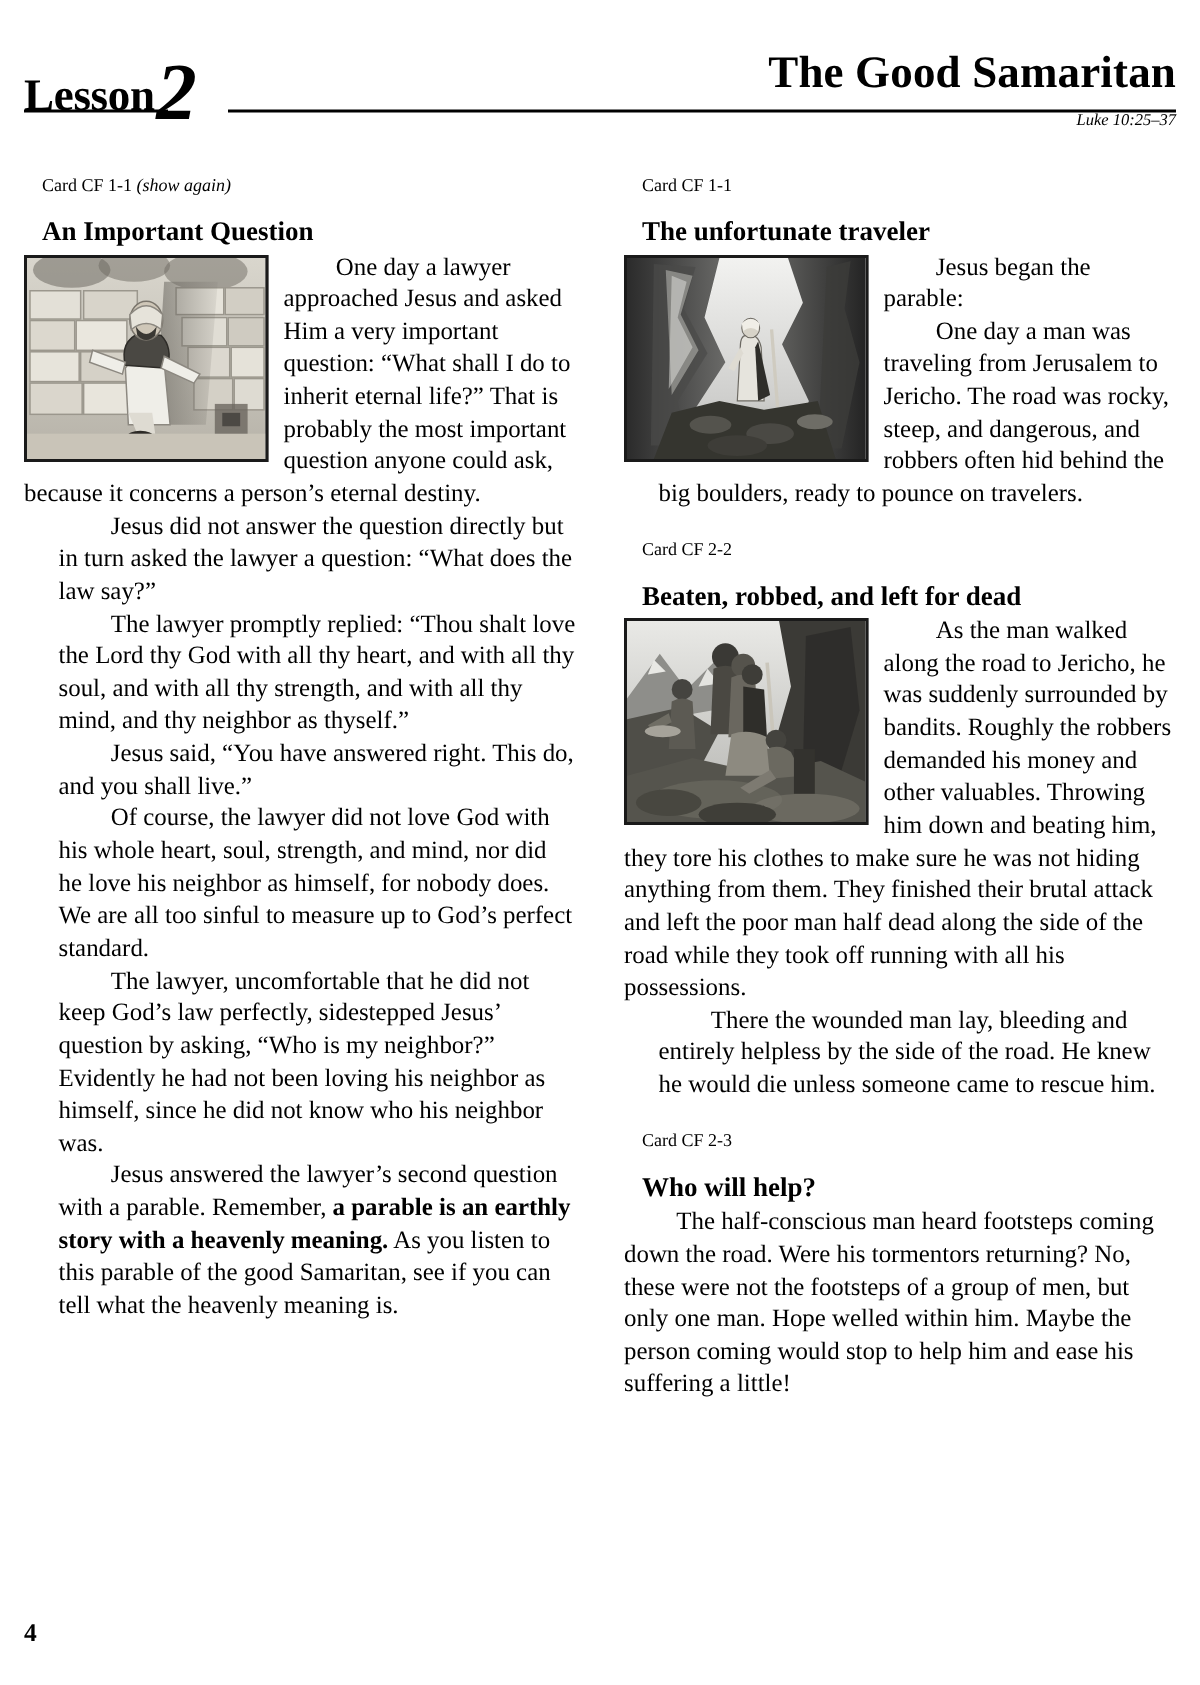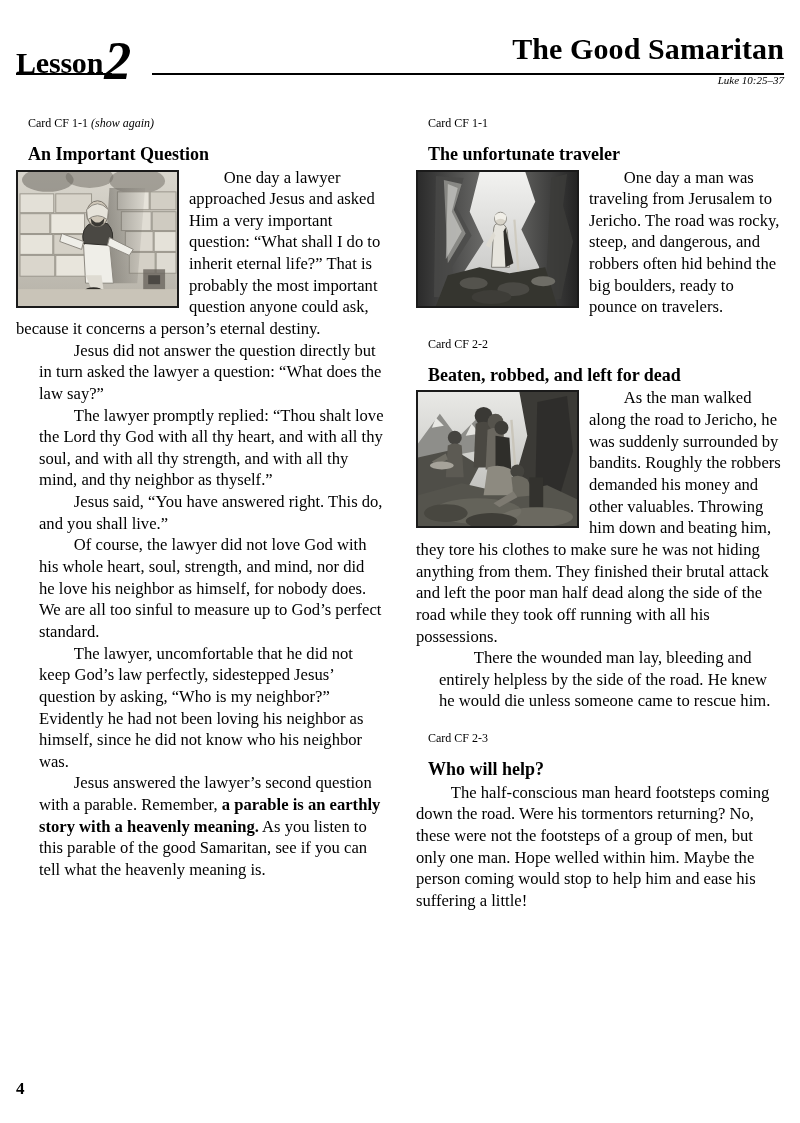--- a/index.html
+++ b/index.html
@@ -287,20 +287,21 @@
             <path d="M80 52 Q88 50 90 60 L92 96 L74 96 L76 60 Q76 52 80 52 Z" fill="#e6e4dd" stroke="#6d6a63" stroke-width="0.8"></path>
             <path d="M88 56 L96 92 L88 96 L86 60 Z" fill="#2f2e2a"></path>
             <ellipse cx="83" cy="47" rx="6" ry="6.5" fill="#d7d3c8" stroke="#6d6a63" stroke-width="0.7"></ellipse>
             <path d="M77 44 Q83 38 89 44 L88 49 Q83 45 78 49 Z" fill="#f0eee7"></path>
             <line x1="97" y1="48" x2="101" y2="100" stroke="#cfcbc0" stroke-width="2.2"></line>
             <path d="M76 60 L68 74 L72 76 L78 64 Z" fill="#dedbd2"></path>
           </g>
         </svg>
       </div>
 
+      <p class="body">Jesus began the parable:</p>
       <p class="body cont">One day a man was traveling from Jerusalem to Jericho.  The road was rocky, steep, and dangerous, and robbers often hid behind the big boulders, ready to pounce on travelers.</p>
     </div>
 
     <div class="section clearfix">
       <p class="card-label">Card CF 2-2</p>
       <p class="card-heading">Beaten, robbed, and left for dead</p>
 
       <div class="illus">
         <svg viewBox="0 0 160 135" preserveAspectRatio="none">
           <defs>

